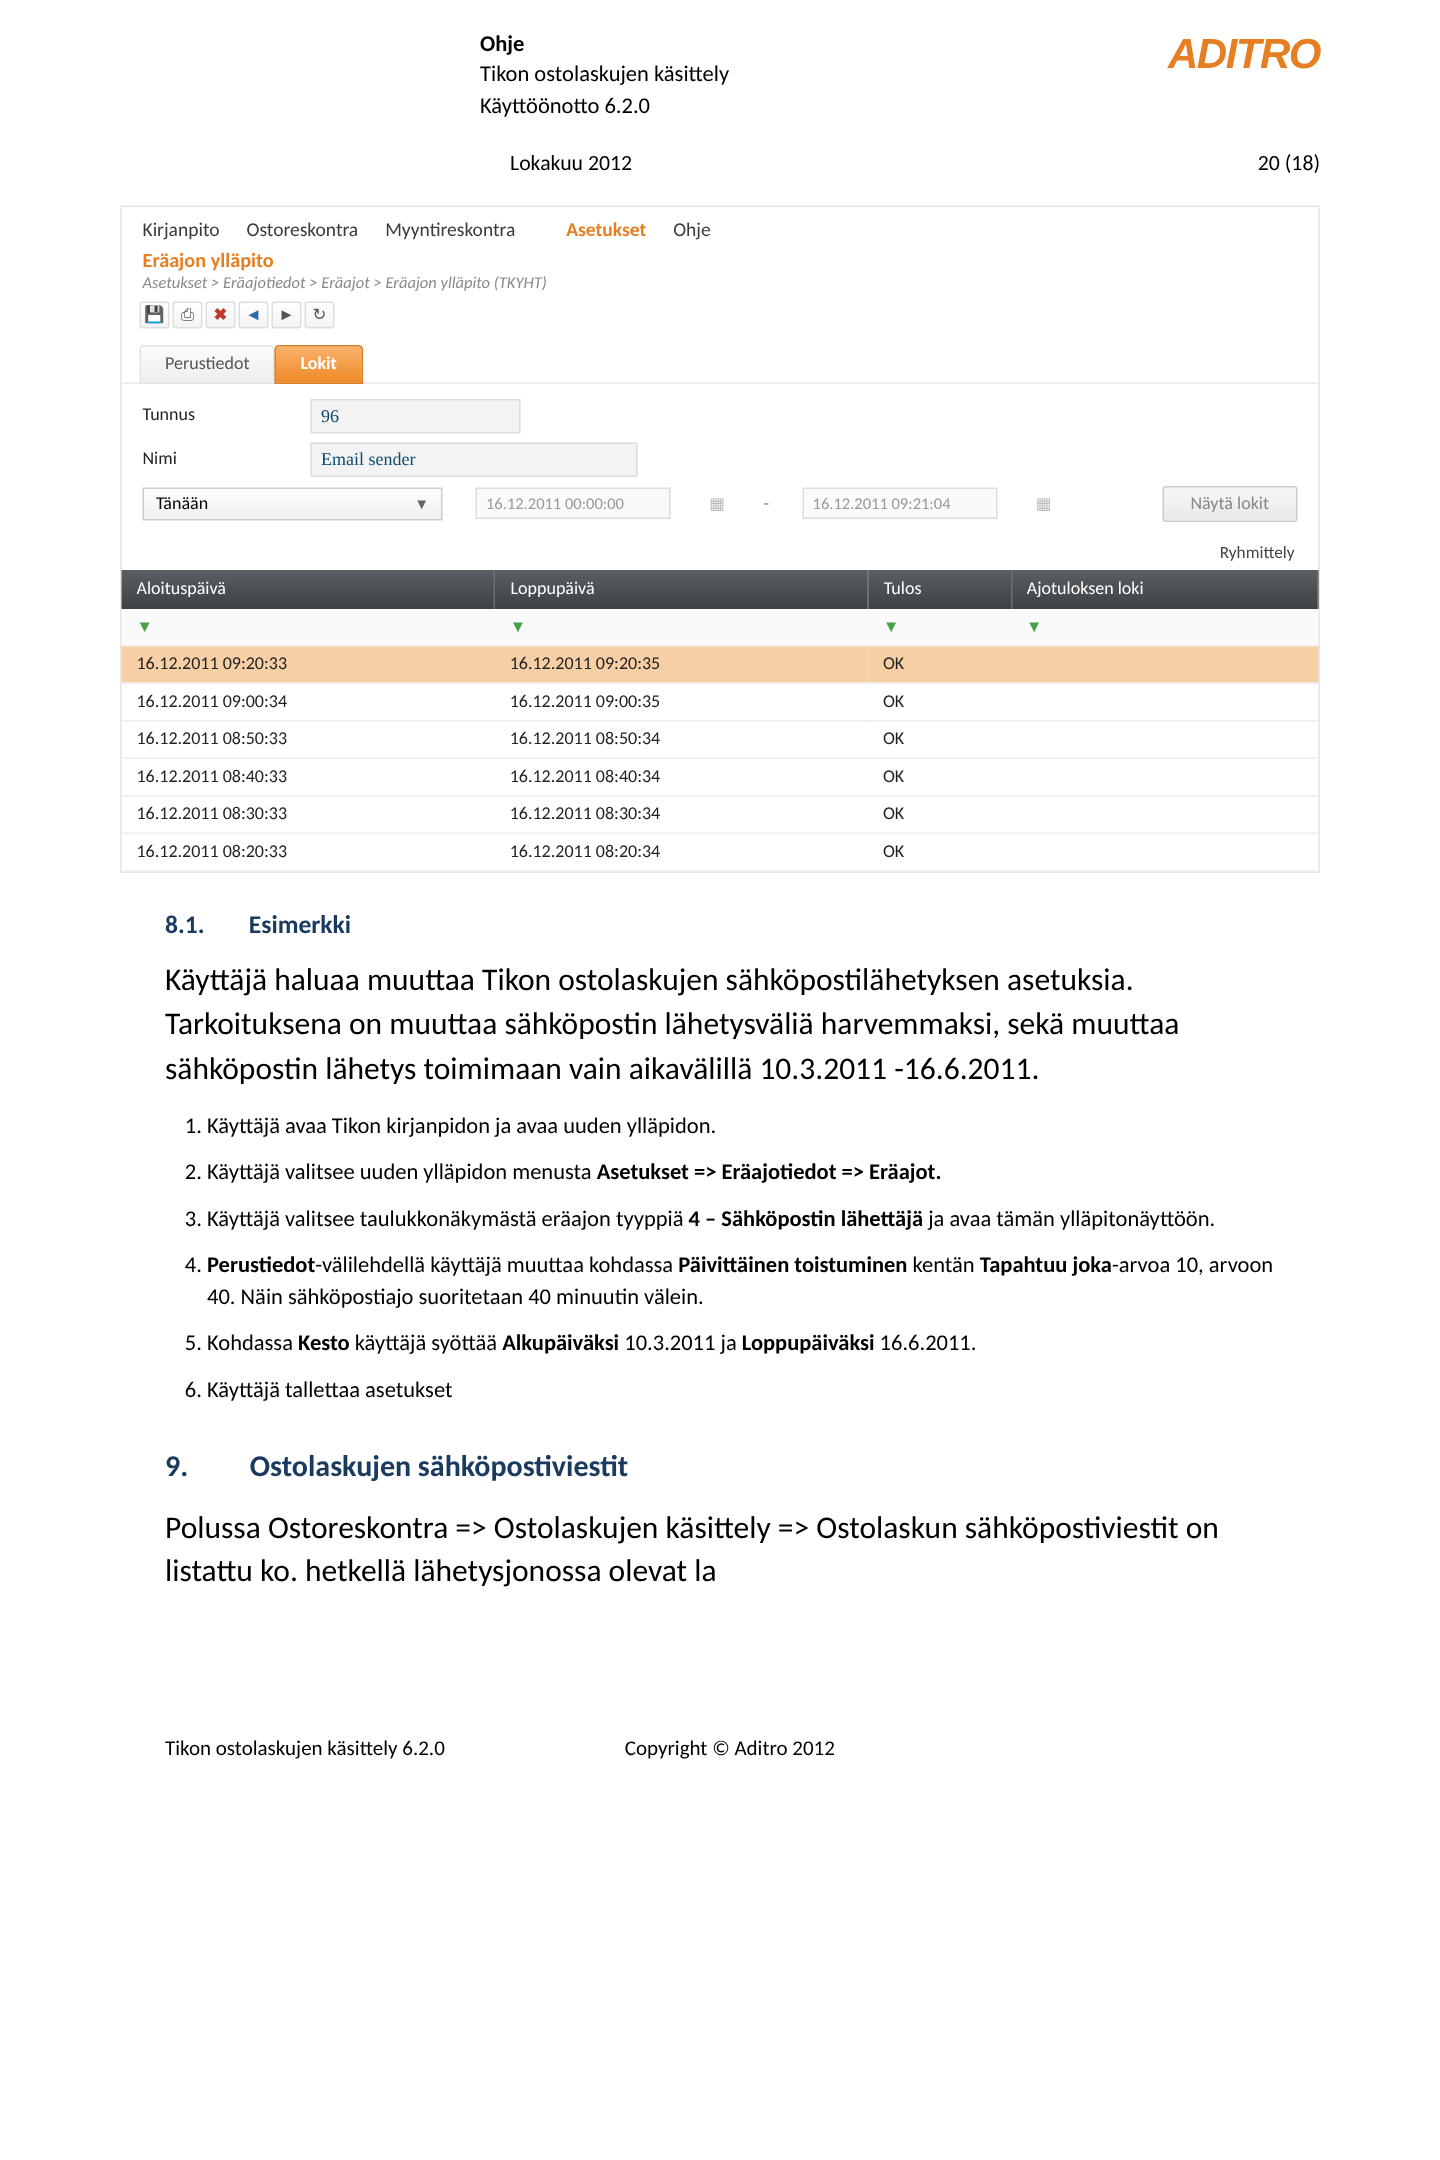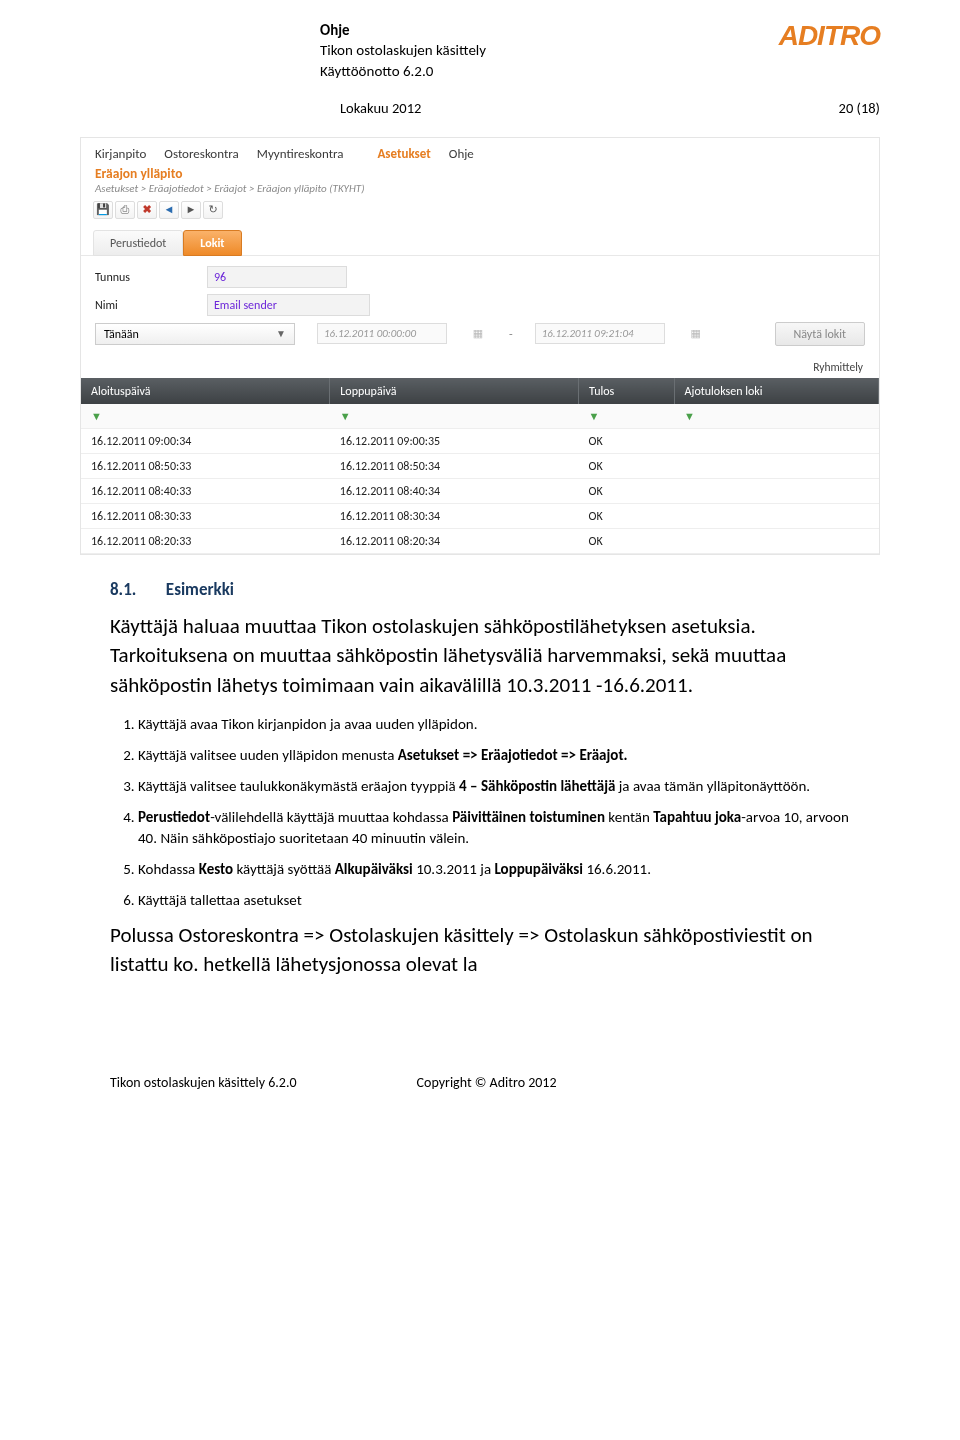--- a/index.html
+++ b/index.html
@@ -109,40 +109,40 @@
     align-items: center;
     gap: 22px;
     margin-bottom: 6px;
     font-size: 12px;
   }
   .form-label { width: 90px; color: #222; }
   .field-ro {
     background: #f3f3f3;
     border: 1px solid #dcdcdc;
     padding: 3px 6px;
-    color: #6d28d9;
+    color: #0c4a6e;
     width: 140px;
     font-size: 12px;
+    font-family: Liberation Serif, serif;
   }
   .date-controls .select {
     background: linear-gradient(#fff,#efefef);
     border: 1px solid #ccc;
     padding: 3px 8px;
     width: 200px;
     display:flex; justify-content:space-between; align-items:center;
     font-size:12px;
   }
   .date-controls .dfield {
     border: 1px solid #ddd;
     background: #fafafa;
     color: #999;
     padding: 3px 6px;
     font-size: 11px;
     width: 130px;
-    font-style: italic;
   }
   .date-controls .cal {
     width: 18px; height: 20px;
     color: #bbb;
     display:inline-flex;align-items:center;justify-content:center;
     font-size: 11px;
   }
   .date-controls .dash { color:#888; }
   .btn-show {
     margin-left: auto;
@@ -245,21 +245,21 @@
     <div class="tab inactive">Perustiedot</div>
     <div class="tab active">Lokit</div>
   </div>
   <div class="form-area">
     <div class="form-row">
       <span class="form-label">Tunnus</span>
       <span class="field-ro">96</span>
     </div>
     <div class="form-row">
       <span class="form-label">Nimi</span>
-      <span class="field-ro" style="width:163px">Email sender</span>
+      <span class="field-ro" style="width:218px">Email sender</span>
     </div>
     <div class="form-row date-controls">
       <div class="select">
         <span>Tänään</span>
         <span class="chev">▼</span>
       </div>
       <span class="dfield">16.12.2011 00:00:00</span>
       <span class="cal">▦</span>
       <span class="dash">-</span>
       <span class="dfield">16.12.2011 09:21:04</span>
@@ -277,20 +277,26 @@
         <th>Ajotuloksen loki</th>
       </tr>
     </thead>
     <tbody id="log-body">
       <tr class="filter-row">
         <td><span class="filter-icon">▼</span></td>
         <td><span class="filter-icon">▼</span></td>
         <td><span class="filter-icon">▼</span></td>
         <td><span class="filter-icon">▼</span></td>
       </tr>
+    <tr class="selected">
+          <td>16.12.2011 09:20:33</td>
+          <td>16.12.2011 09:20:35</td>
+          <td>OK</td>
+          <td></td>
+        </tr>
         <tr>
           <td>16.12.2011 09:00:34</td>
           <td>16.12.2011 09:00:35</td>
           <td>OK</td>
           <td></td>
         </tr>
         <tr>
           <td>16.12.2011 08:50:33</td>
           <td>16.12.2011 08:50:34</td>
           <td>OK</td>
@@ -327,19 +333,23 @@
 
   <ol class="steps" id="steps-list">
       <li>Käyttäjä avaa Tikon kirjanpidon ja avaa uuden ylläpidon.</li>
       <li>Käyttäjä valitsee uuden ylläpidon menusta <span class="b">Asetukset =&gt; Eräajotiedot =&gt; Eräajot.</span></li>
       <li>Käyttäjä valitsee taulukkonäkymästä eräajon tyyppiä <span class="b">4 – Sähköpostin lähettäjä</span> ja avaa tämän ylläpitonäyttöön.</li>
       <li><span class="b">Perustiedot</span>-välilehdellä käyttäjä muuttaa kohdassa <span class="b">Päivittäinen  toistuminen</span> kentän <span class="b">Tapahtuu joka</span>-arvoa 10, arvoon 40. Näin sähköpostiajo suoritetaan 40 minuutin välein.</li>
       <li>Kohdassa <span class="b">Kesto</span> käyttäjä syöttää <span class="b">Alkupäiväksi</span> 10.3.2011 ja <span class="b">Loppupäiväksi</span> 16.6.2011.</li>
       <li>Käyttäjä tallettaa asetukset</li>
     </ol>
 
+  <h2 class="section">
+    <span class="sec-num">9.</span>
+    <span>Ostolaskujen sähköpostiviestit</span>
+  </h2>
   <p class="body-text">Polussa Ostoreskontra =&gt; Ostolaskujen käsittely =&gt; Ostolaskun sähköpostiviestit on listattu ko. hetkellä lähetysjonossa olevat la</p>
 </div>
 
 <div class="page-footer">
   <span>Tikon ostolaskujen käsittely 6.2.0</span>
   <span>Copyright © Aditro 2012</span>
 </div>
 
 </body></html>

